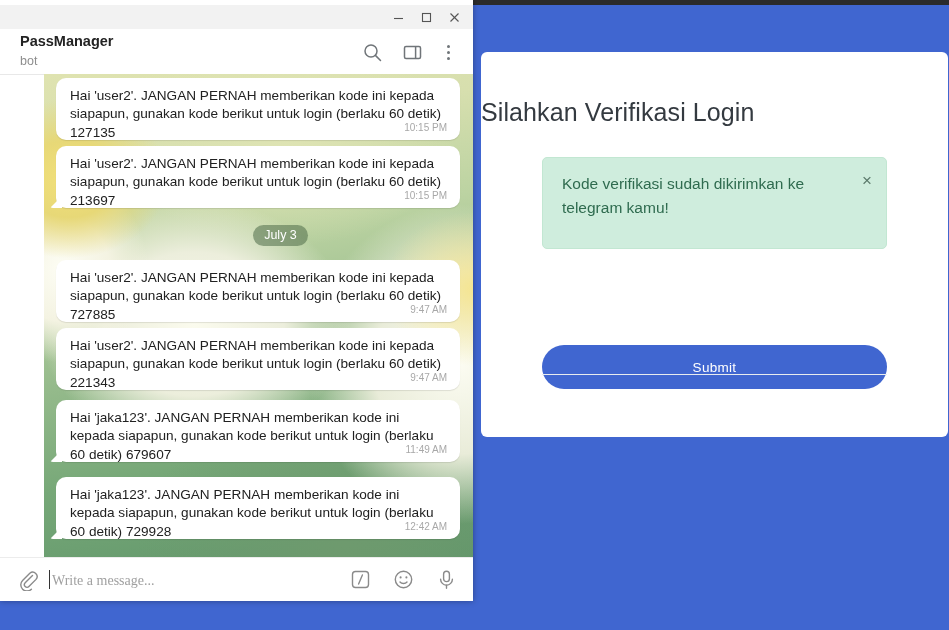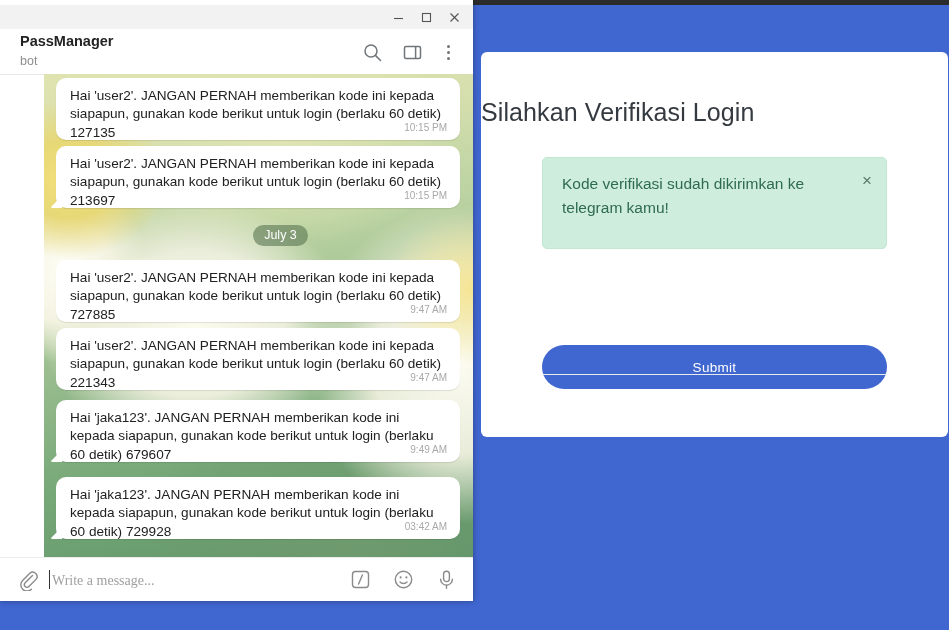--- a/index.html
+++ b/index.html
@@ -395,26 +395,26 @@
         <span class="bubble-time">9:47 AM</span>
       </div>
 
       <div class="bubble" style="top:254px;height:62px;">
         <span class="bubble-text">Hai 'user2'. JANGAN PERNAH memberikan kode ini kepada siapapun, gunakan kode berikut untuk login (berlaku 60 detik) 221343</span>
         <span class="bubble-time">9:47 AM</span>
       </div>
 
       <div class="bubble tail" style="top:326px;height:62px;">
         <span class="bubble-text">Hai 'jaka123'. JANGAN PERNAH memberikan kode ini kepada siapapun, gunakan kode berikut untuk login (berlaku 60 detik) 679607</span>
-        <span class="bubble-time">9:49 AM</span>
+        <span class="bubble-time">11:49 AM</span>
       </div>
 
       <div class="bubble tail" style="top:403px;height:62px;">
         <span class="bubble-text">Hai 'jaka123'. JANGAN PERNAH memberikan kode ini kepada siapapun, gunakan kode berikut untuk login (berlaku 60 detik) 729928</span>
-        <span class="bubble-time">03:42 AM</span>
+        <span class="bubble-time">12:42 AM</span>
       </div>
 
     </div>
   </div>
 
   <div id="composer">
     <div id="attach-icon">
       <svg width="22" height="22" viewBox="0 0 22 22">
           <path d="M15.5 6.5 L8.2 13.8 a2.6 2.6 0 0 0 3.7 3.7 L19 10.4 a4.4 4.4 0 0 0 -6.2 -6.2 L5.6 11.4 a6.2 6.2 0 0 0 8.8 8.8" fill="none" stroke="currentColor" stroke-width="1.4" stroke-linecap="round"></path>
         </svg>

